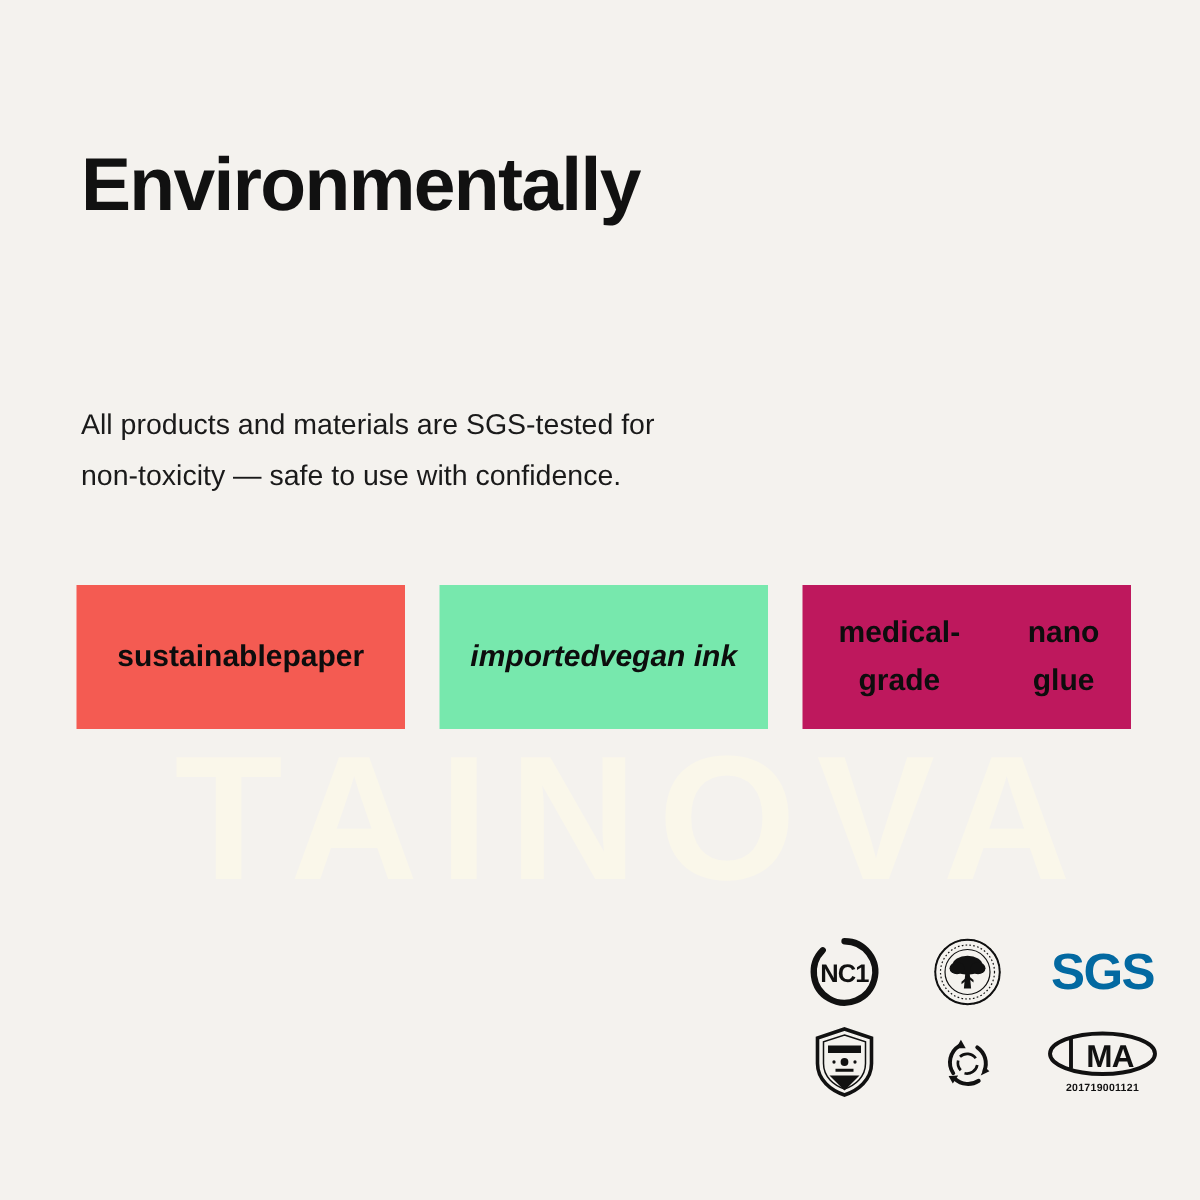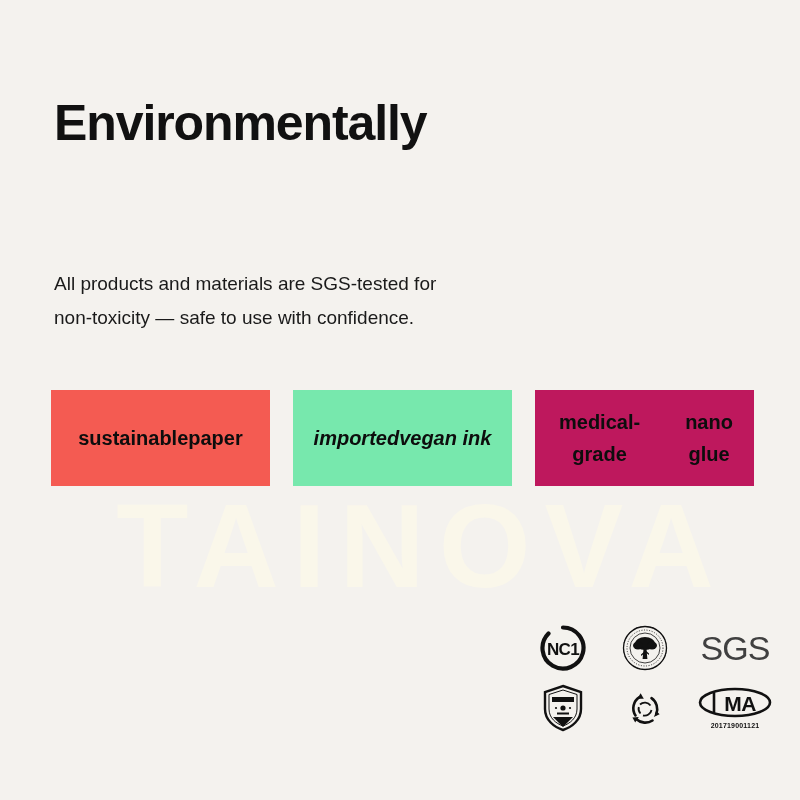--- a/index.html
+++ b/index.html
@@ -109,23 +109,23 @@
     display: flex;
     align-items: center;
     justify-content: center;
     width: 62px;
     height: 56px;
     position: relative;
   }
   .cert.wide { width: 78px; }
   .sgs-text {
     font-size: 34px;
-    font-weight: 400;
+    font-weight: 700;
     letter-spacing: -1px;
-    color: #404040;
+    color: #0369a1;
     line-height: 1;
   }
   .cma-wrap {
     display: flex;
     flex-direction: column;
     align-items: center;
     justify-content: center;
   }
   .cma-num {
     font-size: 7px;

